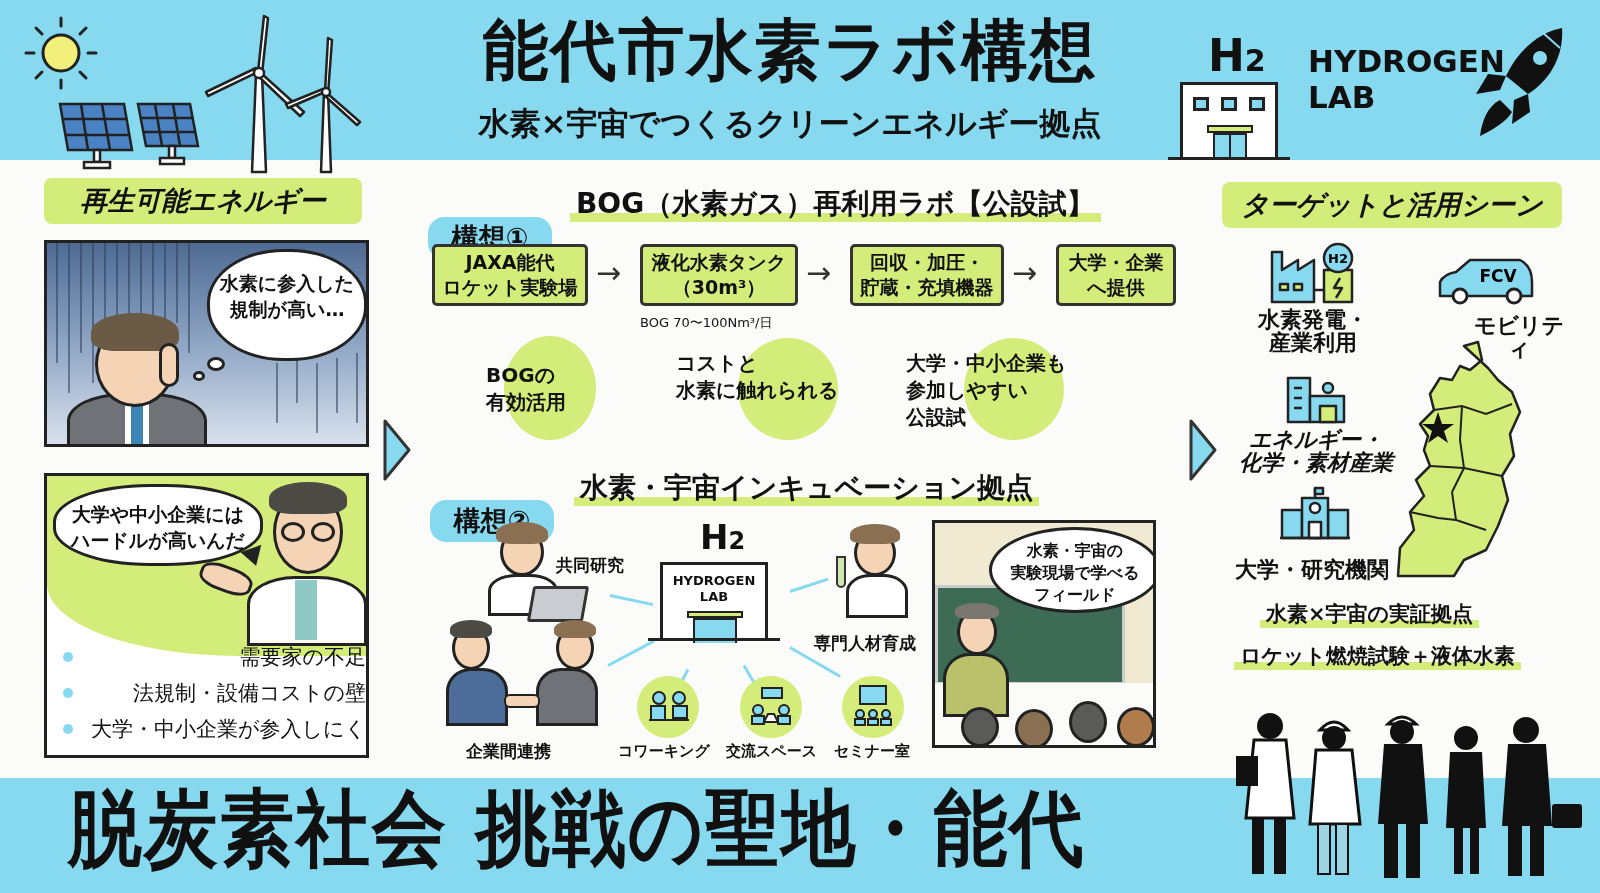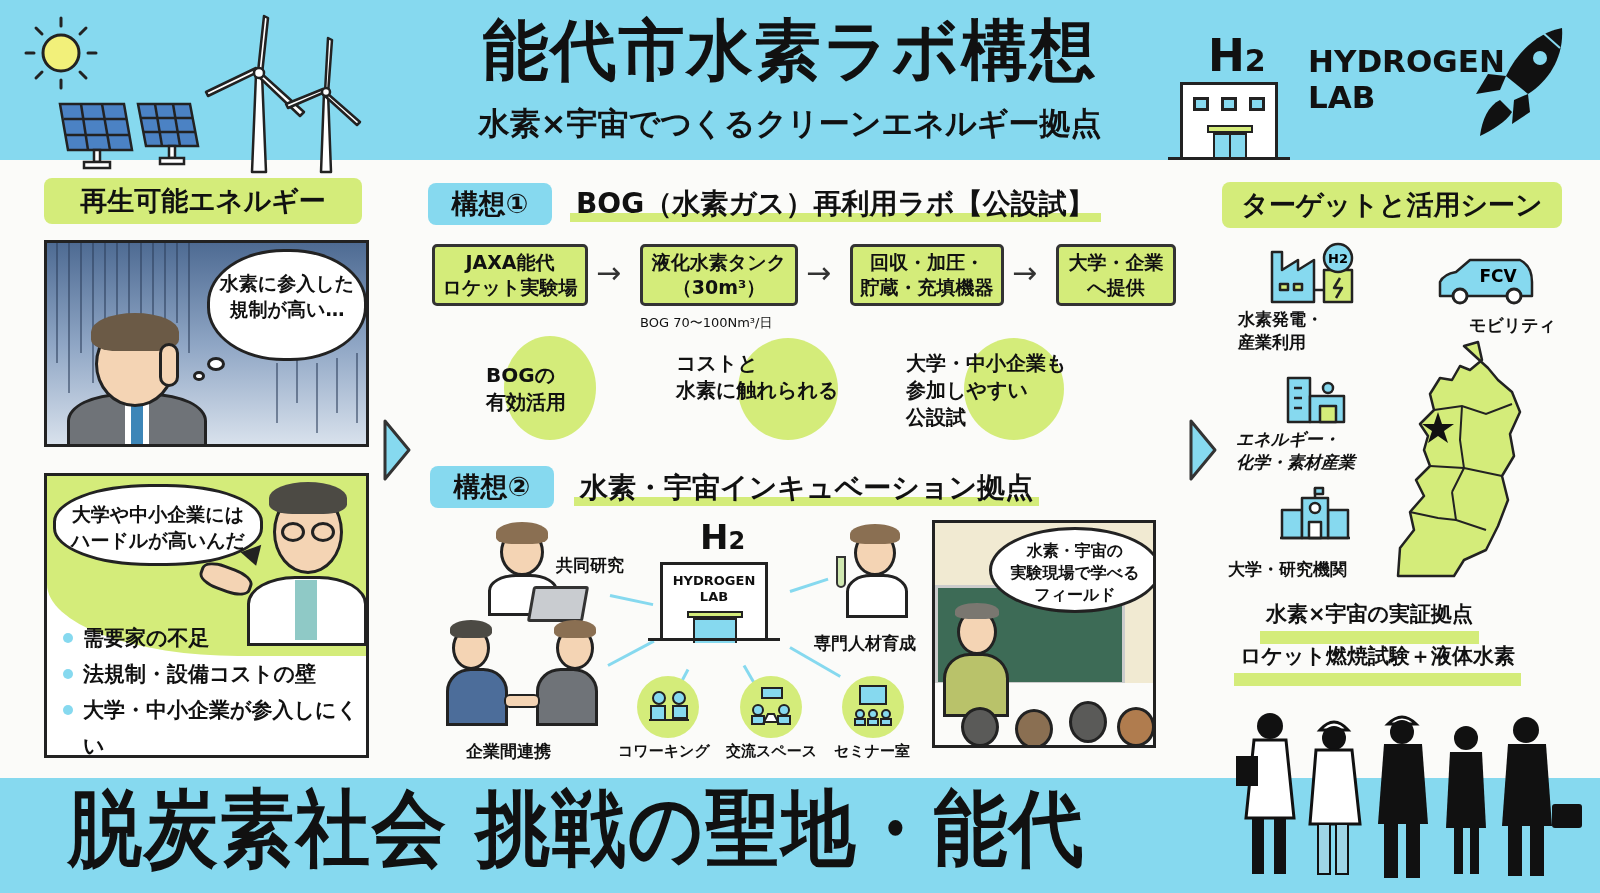--- a/index.html
+++ b/index.html
@@ -22,37 +22,37 @@
   .lab-h2 small { font-size: 30px; }
   .lab-building { left: 1180px; top: 82px; width: 98px; height: 78px; border: 3px solid #222; border-bottom: none; background: #fff; }
   .lab-ground { left: 1168px; top: 157px; width: 122px; height: 3px; background: #222; }
   .lab-win { position: absolute; top: 12px; width: 16px; height: 14px; border: 3px solid #222; background: #86d9ef; }
   .lab-door-top { position: absolute; left: 24px; top: 40px; width: 46px; height: 8px; background: #d4ec7a; border: 2px solid #222; }
   .lab-door { position: absolute; left: 30px; top: 48px; width: 34px; height: 27px; background: #86d9ef; border: 2px solid #222; border-bottom: none; }
   .lab-door::after { content: ""; position: absolute; left: 14px; top: 0; width: 2px; height: 100%; background: #222; }
   .lab-name { left: 1308px; top: 44px; font-size: 31px; font-weight: bold; line-height: 1.15; }
 
   
-  .pill-green { background: #d4ec7a; border-radius: 8px; font-weight: bold; font-size: 27px; text-align: center; line-height: 46px; }
-  .pill-blue { background: #86d9ef; border-radius: 8px; font-weight: bold; font-size: 27px; text-align: center; line-height: 42px; }
+  .pill-green { background: #d4ec7a; border-radius: 8px; font-weight: bold; font-size: 27px; text-align: center; line-height: 46px; font-style: italic; }
+  .pill-blue { background: #86d9ef; border-radius: 16px; font-weight: bold; font-size: 27px; text-align: center; line-height: 42px; margin-top: 34px; }
   .underline-title { font-weight: bold; font-size: 28px; line-height: 1; padding: 0 6px 4px 6px; background: linear-gradient(transparent 72%, #d4ec7a 72%); }
 
   
   .panel { border: 3px solid #222; background: #fff; overflow: hidden; }
   .panel1 { left: 44px; top: 240px; width: 325px; height: 207px;
     background: linear-gradient(180deg, #4e6b93 0%, #8ea5c4 50%, #d8e1ec 100%); }
   .panel2 { left: 44px; top: 473px; width: 325px; height: 285px; background: #fff; }
   .panel2-bg { left: 0; top: 0; width: 100%; height: 180px; background: #d4ec7a; border-bottom-left-radius: 60% 40%; border-bottom-right-radius: 0; }
 
   .bubble { background: #fff; border: 3px solid #222; border-radius: 50%; text-align: center; font-weight: bold; }
   .thought { left: 160px; top: 6px; width: 160px; height: 112px; font-size: 19px; line-height: 26px; padding-top: 18px; border-radius: 48%; }
   .speech { left: 6px; top: 8px; width: 210px; height: 82px; font-size: 19px; line-height: 26px; padding-top: 14px; border-radius: 46%; }
   .dot { background: #fff; border: 3px solid #222; border-radius: 50%; }
 
-  .bullets { left: 16px; top: 144px; font-size: 21px; font-weight: bold; line-height: 36px; }
+  .bullets { left: 16px; top: 163px; font-size: 21px; font-weight: normal; line-height: 36px; text-align: right; }
   .bullets li { list-style: none; position: relative; padding-left: 20px; }
   .bullets li::before { content: ""; position: absolute; left: 0; top: 13px; width: 10px; height: 10px; border-radius: 50%; background: #86d9ef; }
 
   
   .head { border-radius: 50%; background: #f4d4b4; border: 3px solid #222; }
   .hair { border-radius: 50% 50% 30% 30%; background: #6b5a46; }
   .suit { border-radius: 40% 40% 0 0; border: 3px solid #222; }
 
   
   .flow-box { background: #d4ec7a; border: 3px solid #333; border-radius: 5px; font-weight: bold; font-size: 19px; text-align: center; line-height: 25px; display: flex; align-items: center; justify-content: center; }
@@ -64,23 +64,23 @@
   
   .center-lab { left: 660px; top: 562px; width: 108px; height: 78px; border: 3px solid #222; border-bottom: none; background: #fff; text-align: center; }
   .center-lab-text { font-size: 13px; font-weight: bold; line-height: 16px; padding-top: 8px; }
   .spoke { height: 3px; background: #86d9ef; transform-origin: left center; }
   .feat-label { font-size: 17px; font-weight: bold; white-space: nowrap; }
   .feat-circle { width: 62px; height: 62px; border-radius: 50%; background: #d4ec7a; }
 
   .classroom { left: 932px; top: 520px; width: 224px; height: 228px; border: 3px solid #222; overflow: hidden; background: #f1ead2; }
 
   
-  .target-label { font-size: 17px; font-weight: bold; line-height: 23px; }
+  .target-label { font-size: 22px; font-weight: bold; text-align: center; line-height: 23px; }
   .map { left: 1390px; top: 340px; }
-  .hl-line { font-weight: bold; font-size: 21px; line-height: 1; padding: 0 6px 19px 6px; background: linear-gradient(transparent 68%, #d4ec7a 68%); }
+  .hl-line { font-weight: bold; font-size: 21px; line-height: 1; padding: 0 6px 3px 6px; background: linear-gradient(transparent 68%, #d4ec7a 68%); }
 
   .footer-text { left: 68px; top: 786px; font-size: 74px; font-weight: bold; letter-spacing: 2px; line-height: 1; transform: scaleY(1.12); transform-origin: top left; }
 </style>
 </head>
 <body>
 
 <div class="abs sky-top"></div>
 <div class="abs sky-bottom"></div>
 
 <svg class="abs" style="left:22px;top:14px" width="78" height="78">

